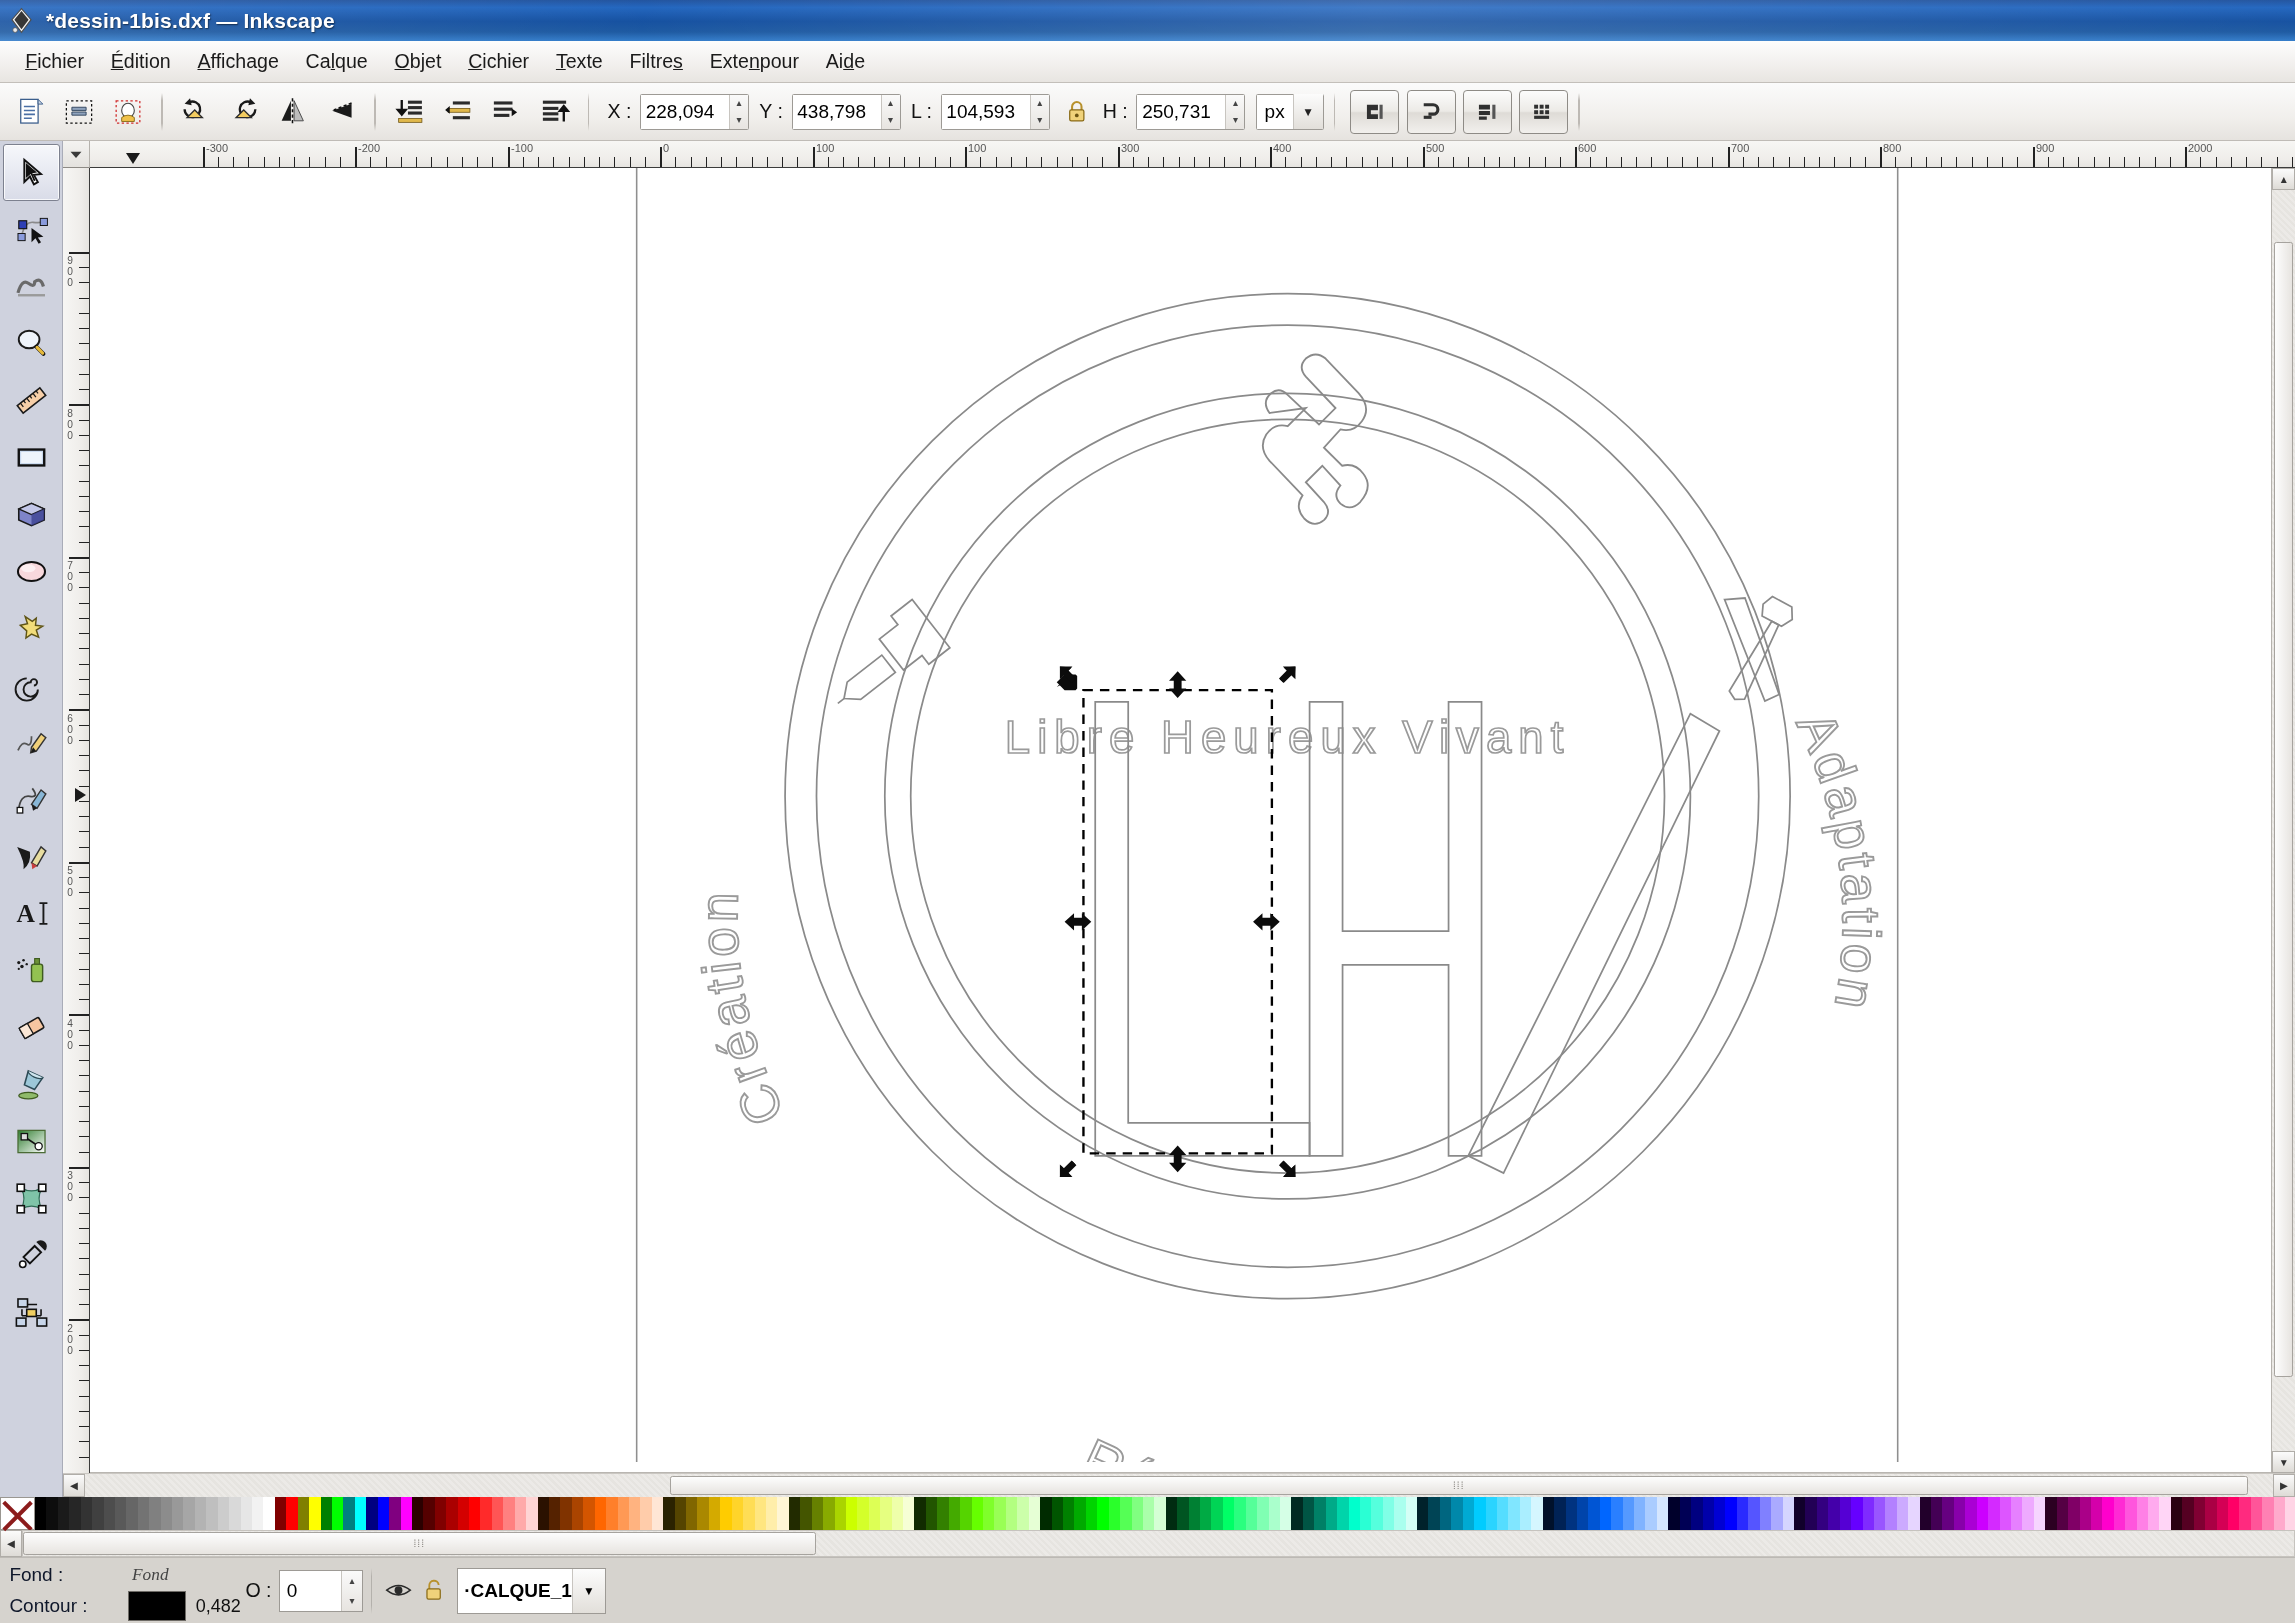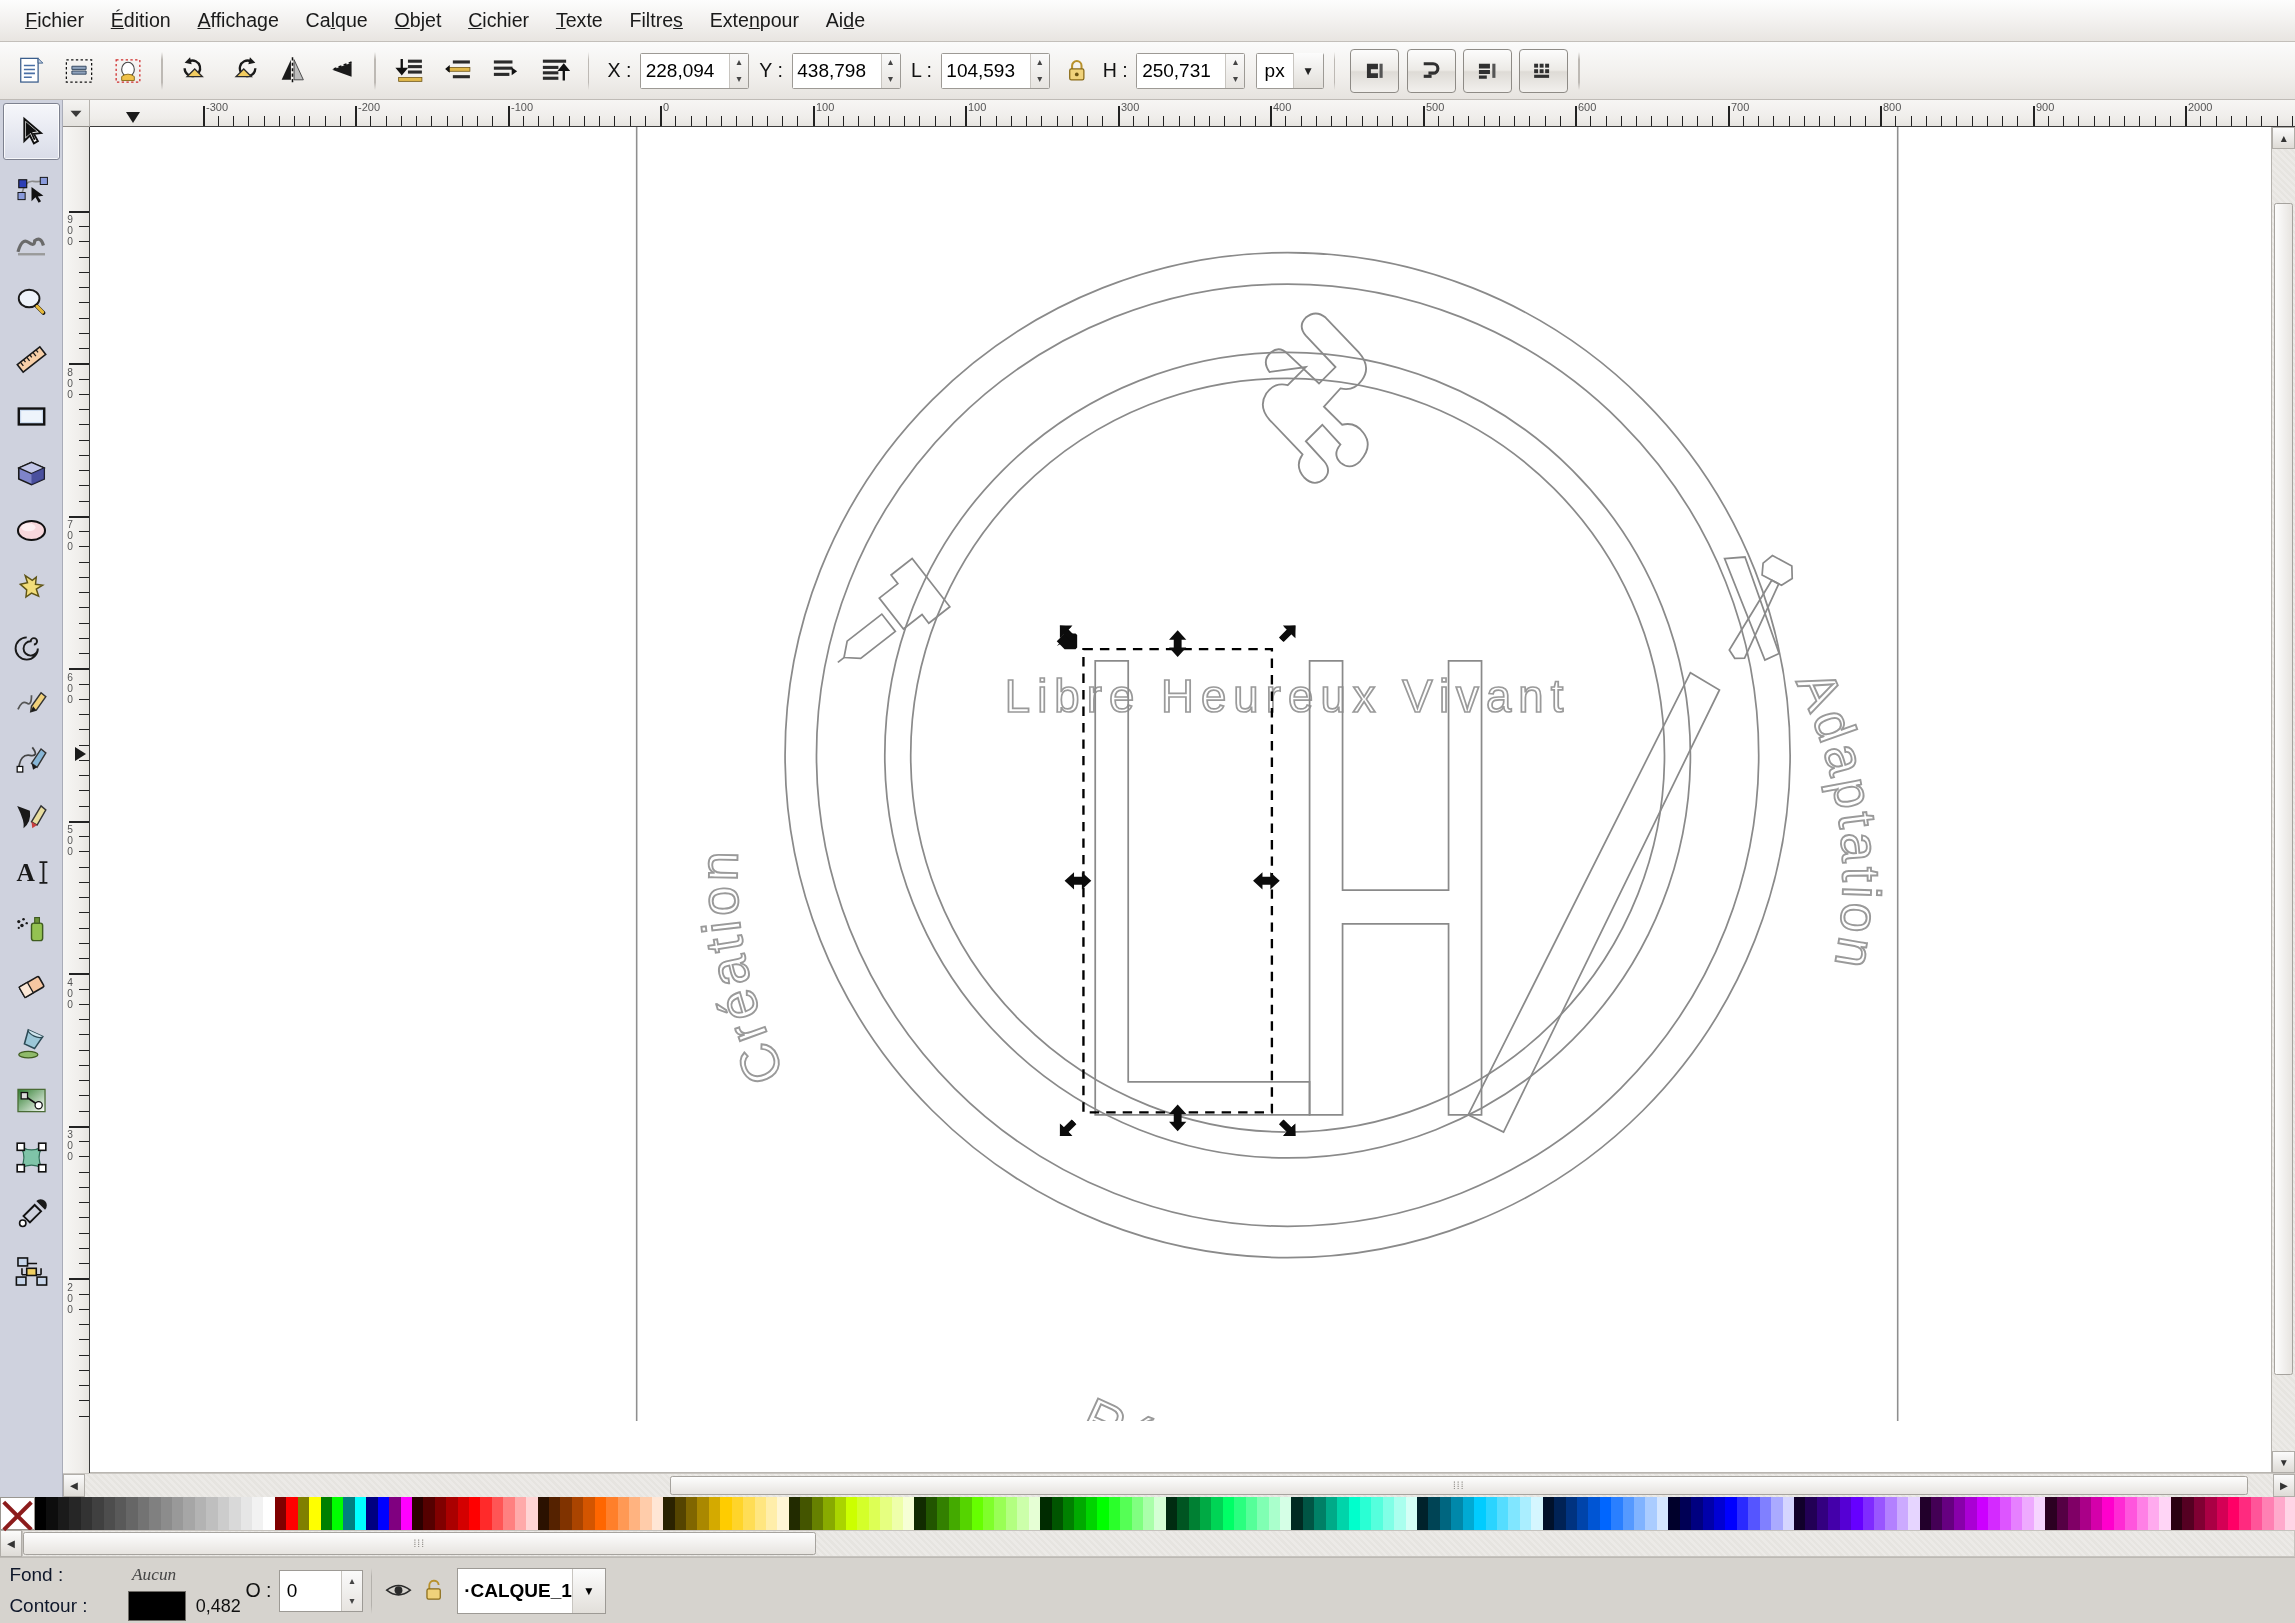--- a/index.html
+++ b/index.html
@@ -212,20 +212,30 @@
 
   .logo-stroke { fill:none; stroke:#8a8a8a; stroke-width:2.2; }
   .sel-dash { fill:none; stroke:#000; stroke-width:3; stroke-dasharray:12 9; }
   .pagebar { stroke:#8f8f8f; stroke-width:2; }
 </style>
 </head>
 <body>
 
 <div class="app">
 
+  <div class="titlebar">
+    <span class="tb-icon">
+      <svg width="27" height="27" viewBox="0 0 34 34">
+        <path d="M17 2 L29 16 L17 32 L5 16 Z" fill="#f2f2f2" stroke="#333" stroke-width="1.4"></path>
+        <path d="M17 5 L26 16 L17 28 L8 16 Z" fill="#1a1a1a"></path>
+        <circle cx="9" cy="29" r="3" fill="#e9e9e9" stroke="#444" stroke-width="1"></circle>
+      </svg>
+    </span>
+    <span class="tb-title">*dessin-1bis.dxf — Inkscape</span>
+  </div>
 
   <div class="menubar">
     <div class="menu-item"><u>F</u><span>ichier</span></div>
     <div class="menu-item"><u>É</u><span>dition</span></div>
     <div class="menu-item"><u>A</u><span>ffichage</span></div>
     <div class="menu-item"><span>Ca</span><u>l</u><span>que</span></div>
     <div class="menu-item"><u>O</u><span>bjet</span></div>
     <div class="menu-item"><u>C</u><span>ichier</span></div>
     <div class="menu-item"><u>T</u><span>exte</span></div>
     <div class="menu-item"><span>Filtre</span><u>s</u></div>
@@ -1176,21 +1186,21 @@
       <div class="pal-scroll-thumb">
         <span class="grip">⦙⦙⦙</span>
       </div>
     </div>
   </div>
 
   <div class="statusbar">
     <div class="fc-block">
       <div class="fc-line">
         <span class="fc-label">Fond :</span>
-        <span class="fc-val-none">Aucun</span>
+        <span class="fc-val-none">Fond</span>
       </div>
       <div class="fc-line">
         <span class="fc-label">Contour :</span>
         <span class="fc-swatch"></span>
         <span class="fc-stroke-w">0,482</span>
       </div>
     </div>
 
     <div class="o-block">
       <span class="o-label">O :</span>

